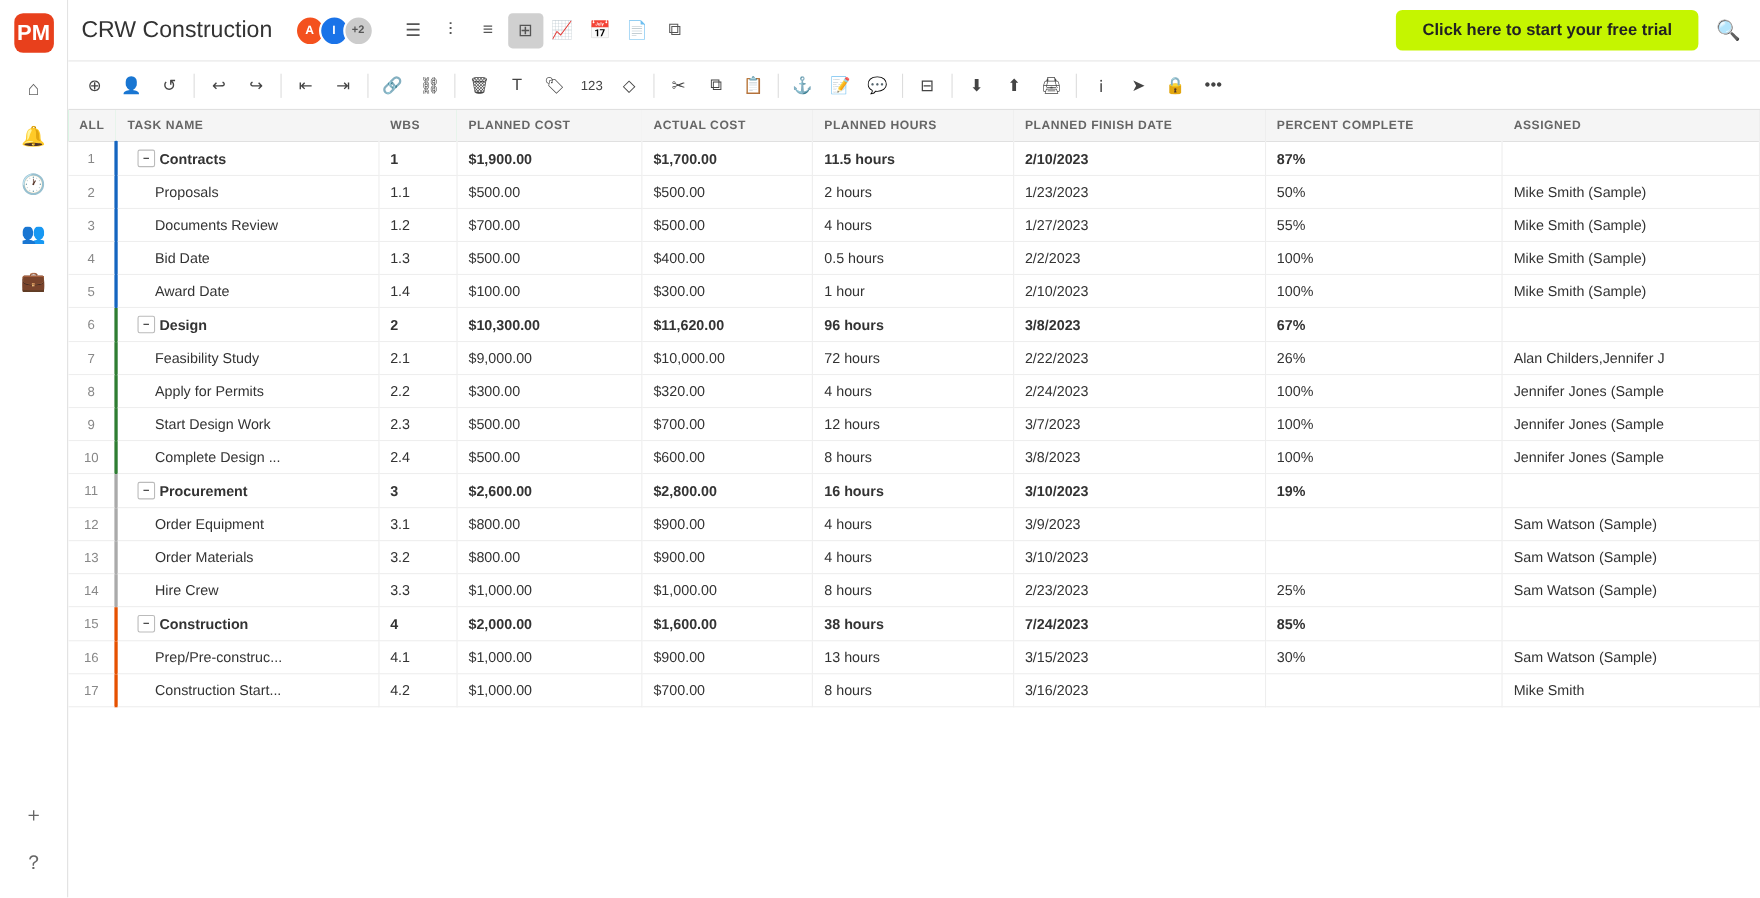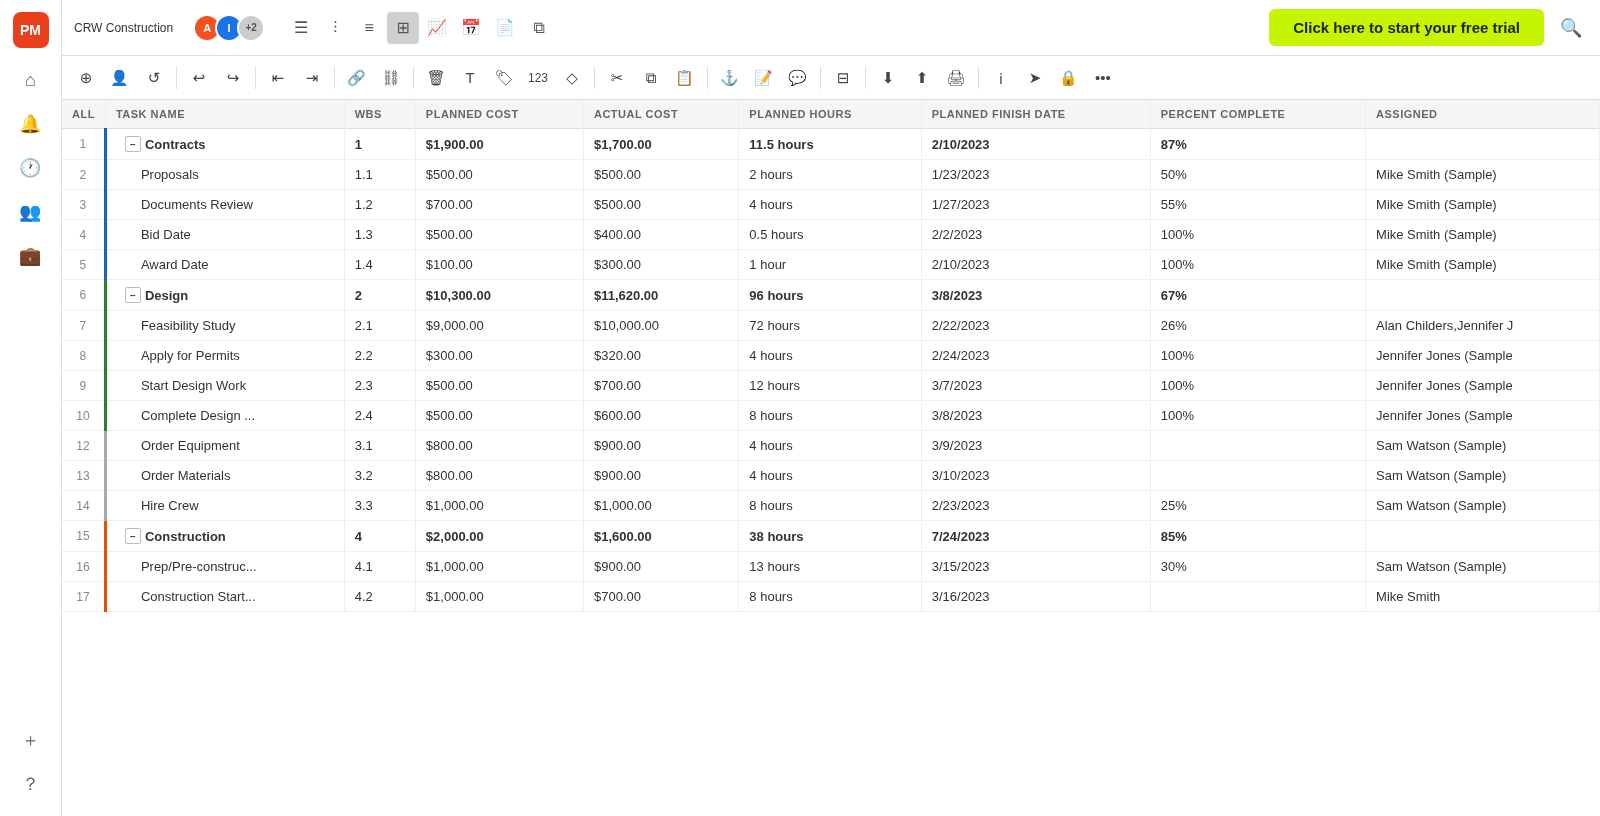--- a/index.html
+++ b/index.html
@@ -31,21 +31,21 @@
     .sidebar-logo {
       width: 36px;
       height: 36px;
       background: #e8401c;
       border-radius: 8px;
       display: flex;
       align-items: center;
       justify-content: center;
       color: white;
       font-weight: bold;
-      font-size: 14px;
+      font-size: 20px;
       margin-bottom: 8px;
     }
     .sidebar-bottom {
       margin-top: auto;
       display: flex;
       flex-direction: column;
       align-items: center;
       gap: 4px;
     }
 
@@ -61,21 +61,21 @@
     .topbar {
       height: 56px;
       border-bottom: 1px solid #e0e0e0;
       display: flex;
       align-items: center;
       padding: 0 12px;
       gap: 12px;
       background: #fff;
     }
     .project-title {
-      font-size: 12px;
+      font-size: 21px;
       font-weight: 500;
       color: #333;
       white-space: nowrap;
     }
     .avatars {
       display: flex;
       align-items: center;
       gap: -4px;
       margin-left: 8px;
     }
@@ -448,20 +448,33 @@
             </td>
             <td>2.4</td>
             <td>$500.00</td>
             <td>$600.00</td>
             <td>8 hours</td>
             <td>3/8/2023</td>
             <td>100%</td>
             <td>Jennifer Jones (Sample</td>
           </tr>
           <tr>
+            <td>11</td>
+            <td style="border-left: 3px solid rgb(170, 170, 170); font-weight: 700;">
+              <div class="task-cell indent2"><span class="collapse-btn">−</span>Procurement</div>
+            </td>
+            <td style="font-weight: 700;">3</td>
+            <td style="font-weight: 700;">$2,600.00</td>
+            <td style="font-weight: 700;">$2,800.00</td>
+            <td style="font-weight: 700;">16 hours</td>
+            <td style="font-weight: 700;">3/10/2023</td>
+            <td style="font-weight: 700;">19%</td>
+            <td></td>
+          </tr>
+          <tr>
             <td>12</td>
             <td style="border-left: 3px solid rgb(170, 170, 170);">
               <div class="task-cell indent">Order Equipment</div>
             </td>
             <td>3.1</td>
             <td>$800.00</td>
             <td>$900.00</td>
             <td>4 hours</td>
             <td>3/9/2023</td>
             <td></td>

